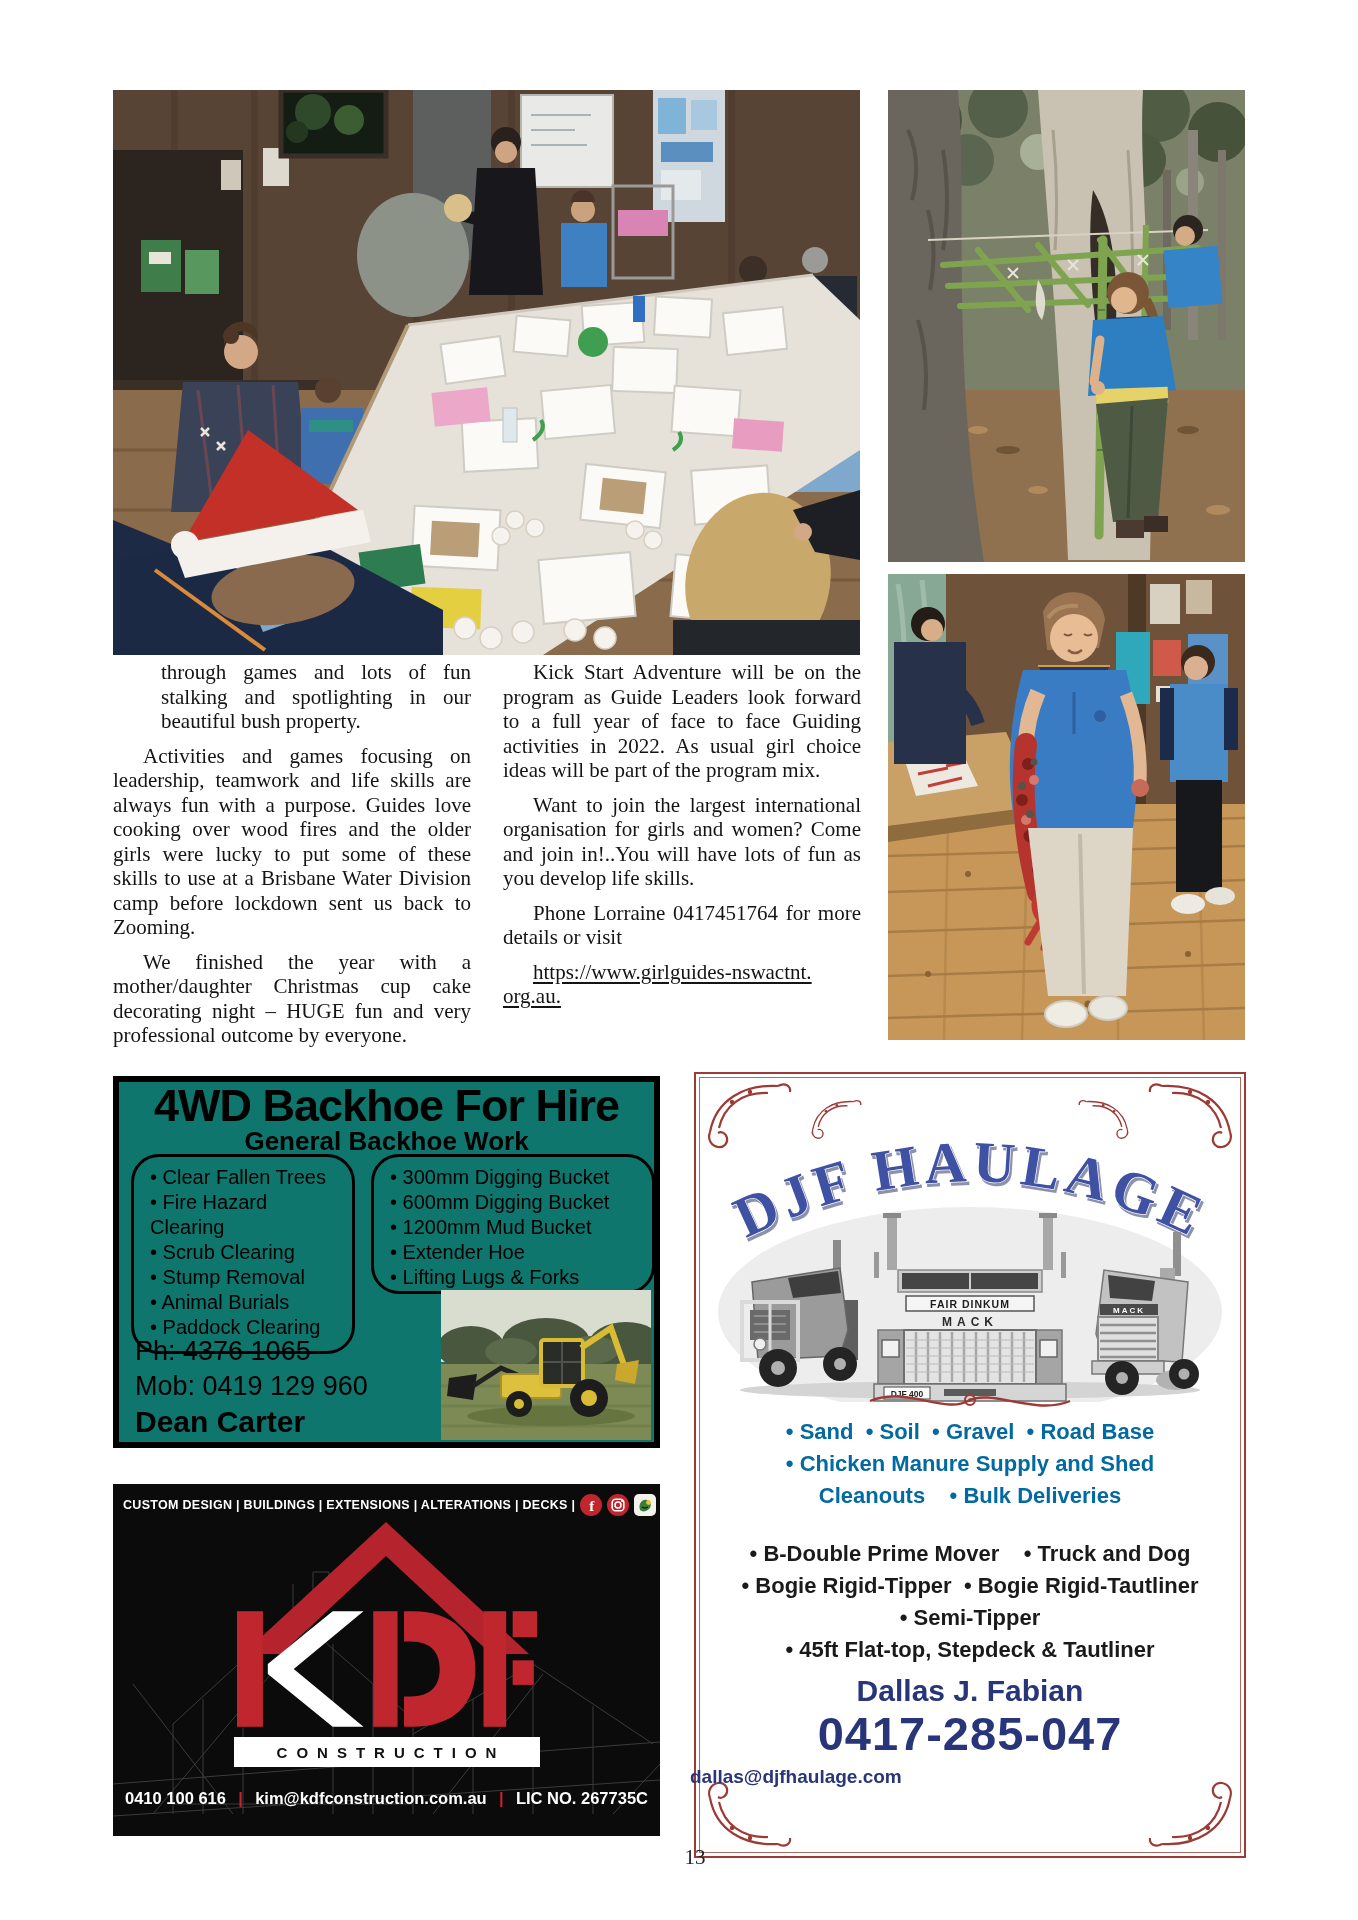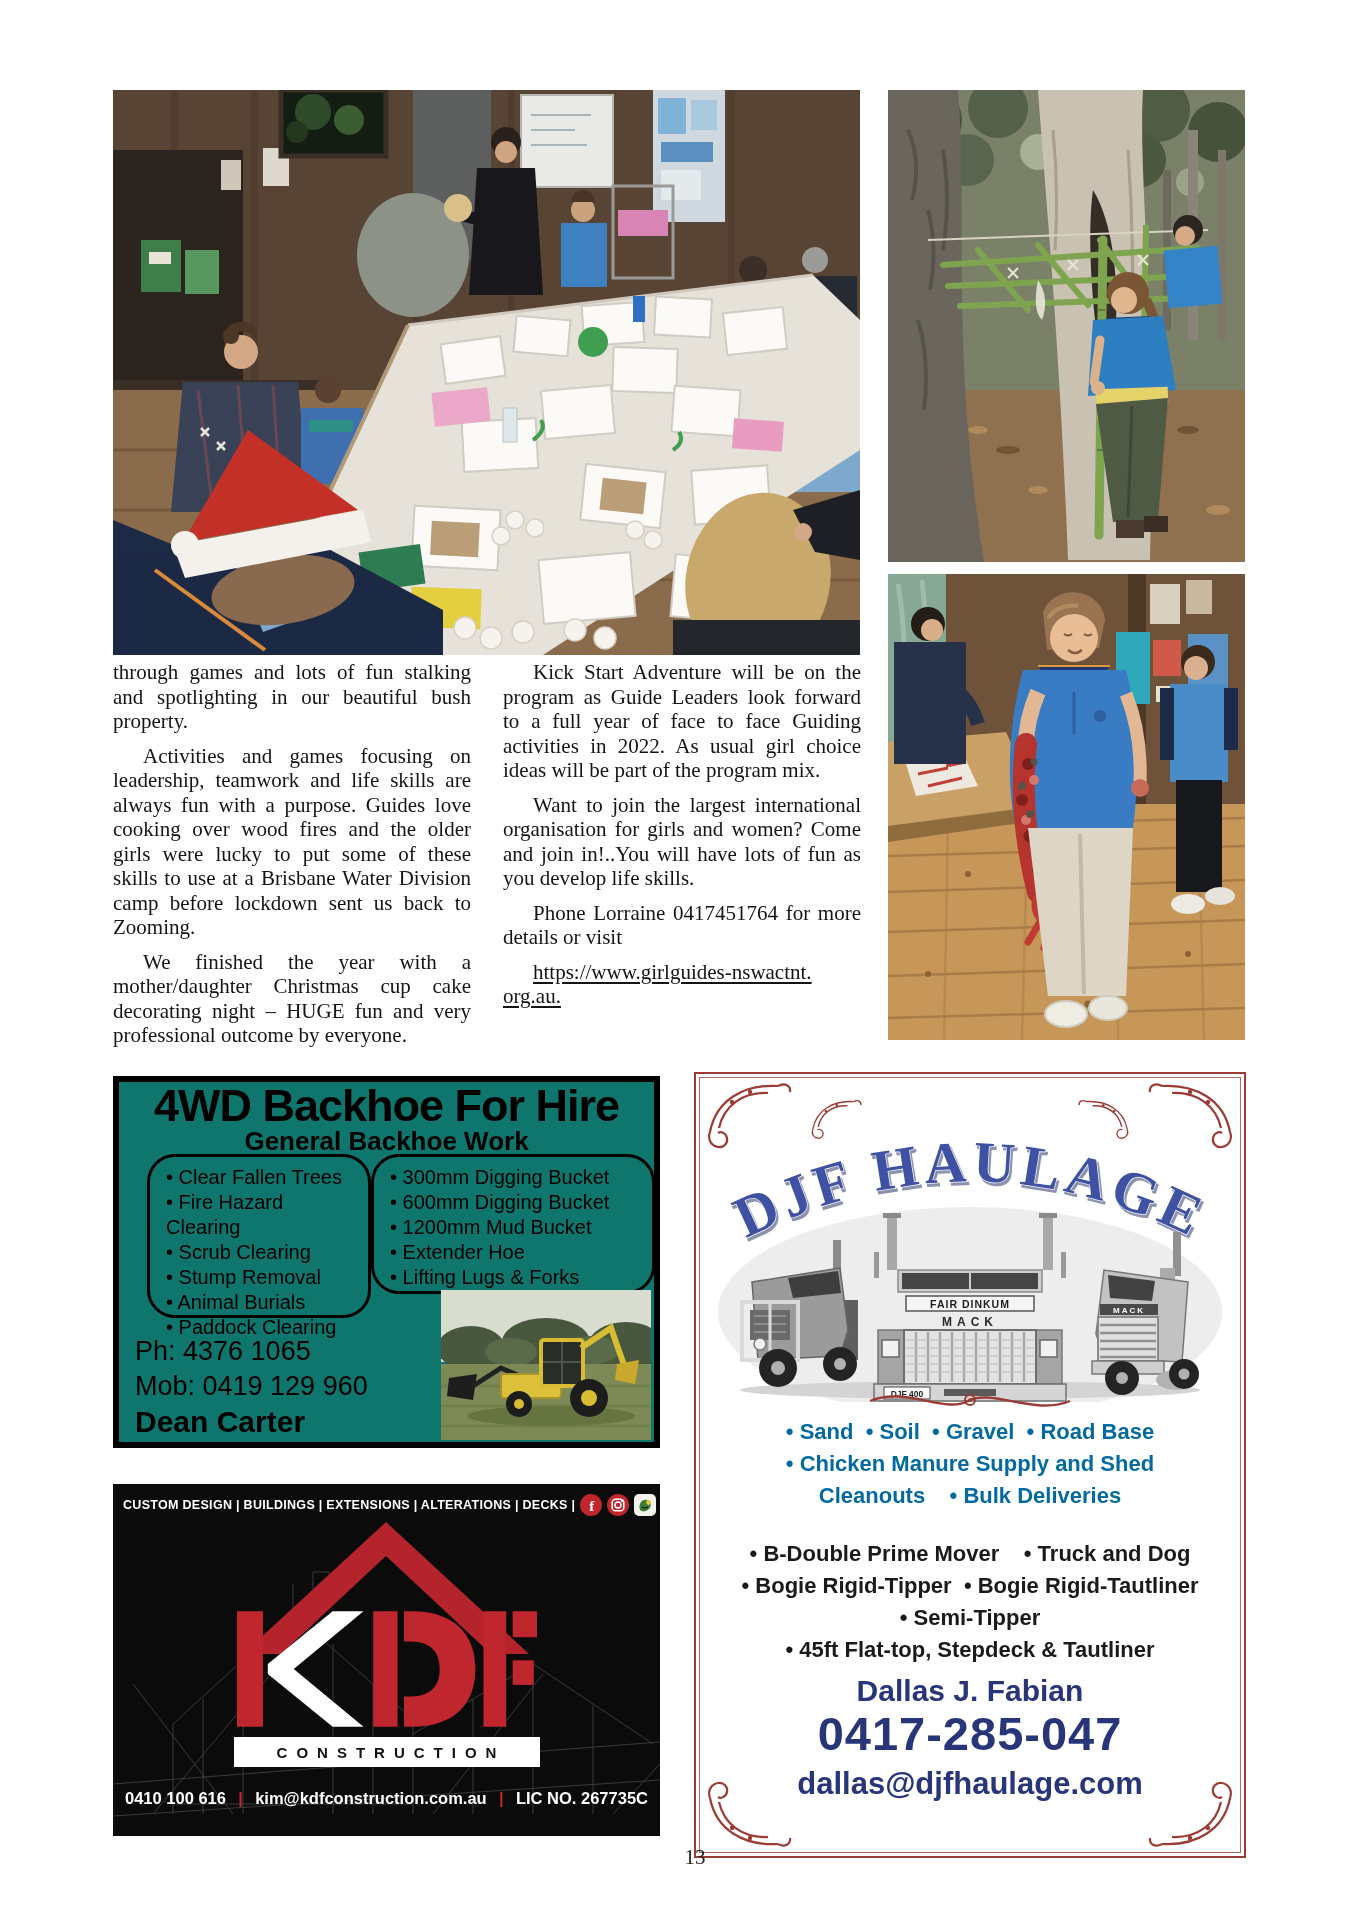--- a/index.html
+++ b/index.html
@@ -5,35 +5,35 @@
   html,body{margin:0;padding:0;background:#e8e8e8;}
   .page{position:relative;width:1358px;height:1920px;background:#ffffff;margin:0 auto;overflow:hidden;
         font-family:"Liberation Serif",serif;color:#111;}
   .photo{position:absolute;overflow:hidden;background:#9a9a8e;}
   .photo svg{display:block;width:100%;height:100%;}
 
   
   .article-col{position:absolute;font-family:"Liberation Serif",serif;font-size:21px;line-height:24.5px;
                text-align:justify;color:#141414;}
   .article-col .para{margin:0 0 10px 0;}
-  .col-left .para:first-child{text-indent:0;}
+  .col-left .para:first-child{text-indent:0;margin-left:48px;}
   .col-left .para{text-indent:30px;}
   .col-right .para{text-indent:30px;}
   .link-block{margin-top:2px;}
   .link-block .link-line{text-decoration:underline;text-underline-offset:3px;}
   .link-block .link-line:first-child{text-indent:30px;}
 
   
   .bk-ad{position:absolute;left:113px;top:1076px;width:547px;height:372px;border:6px solid #000;
          background:#0f766e;font-family:"Liberation Sans",sans-serif;color:#000;box-sizing:border-box;}
   .bk-title{position:absolute;top:-2px;left:0;width:100%;text-align:center;font-size:45px;font-weight:bold;letter-spacing:-1px;white-space:nowrap;}
   .bk-sub{position:absolute;top:44px;left:0;width:100%;text-align:center;font-size:26px;font-weight:bold;}
   .bk-box{position:absolute;border:3.5px solid #000;border-radius:28px;box-sizing:border-box;
           font-size:20px;line-height:25px;padding:8px 8px 6px 16px;}
-  .bk-box-left{left:28px;top:72px;width:224px;height:164px;}
+  .bk-box-left{left:12px;top:72px;width:224px;height:200px;}
   .bk-box-right{left:252px;top:72px;width:284px;height:140px;}
   .bk-contact{position:absolute;left:16px;top:252px;font-size:27px;line-height:35px;}
   .bk-name{font-weight:bold;font-size:30px;}
   .bk-photo{position:absolute;left:322px;top:208px;width:210px;height:150px;overflow:hidden;}
   .bk-photo svg{display:block;width:100%;height:100%;}
 
   
   .djf-ad{position:absolute;left:690px;top:1068px;width:560px;height:794px;background:#fff;
           font-family:"Liberation Sans",sans-serif;}
   .djf-frame{position:absolute;inset:4px;border:2px solid #9c3b35;pointer-events:none;}
@@ -43,22 +43,22 @@
   .djf-scroll{position:absolute;left:50%;top:322px;transform:translateX(-50%);}
   .djf-line{white-space:pre;}
   .djf-materials{position:absolute;left:0;top:348px;width:100%;text-align:center;
                  font-size:22px;font-weight:bold;line-height:32px;color:#0369a1;}
   .djf-fleet{position:absolute;left:0;top:470px;width:100%;text-align:center;
              font-size:22px;font-weight:bold;line-height:32px;color:#1a1a1a;}
   .djf-contact-name{position:absolute;left:0;top:606px;width:100%;text-align:center;
                     font-size:30px;font-weight:bold;color:#283579;}
   .djf-phone{position:absolute;left:0;top:638px;width:100%;text-align:center;
              font-size:47px;font-weight:bold;letter-spacing:1px;color:#283579;}
-  .djf-email{position:absolute;left:0;top:698px;width:100%;text-align:center;
-             font-size:31px;font-weight:bold;color:#283579;}
+  .djf-email{position:absolute;left:0;top:698px;width:100%;
+             font-size:19px;font-weight:bold;color:#283579;}
 
   
   .kdf-ad{position:absolute;left:113px;top:1484px;width:547px;height:352px;background:#0b0b0b;
           font-family:"Liberation Sans",sans-serif;overflow:hidden;}
   .kdf-wire{position:absolute;inset:0;}
   .kdf-bar{position:absolute;top:10px;left:10px;right:8px;display:flex;align-items:center;
            color:#fff;font-size:12.5px;font-weight:bold;letter-spacing:.3px;white-space:nowrap;}
   .kdf-bar-text{flex:1;}
   .kdf-icon{width:22px;height:22px;margin-left:5px;flex:0 0 auto;}
   .kdf-logo{position:absolute;top:120px;left:50%;transform:translateX(-50%);width:300px;height:130px;}

